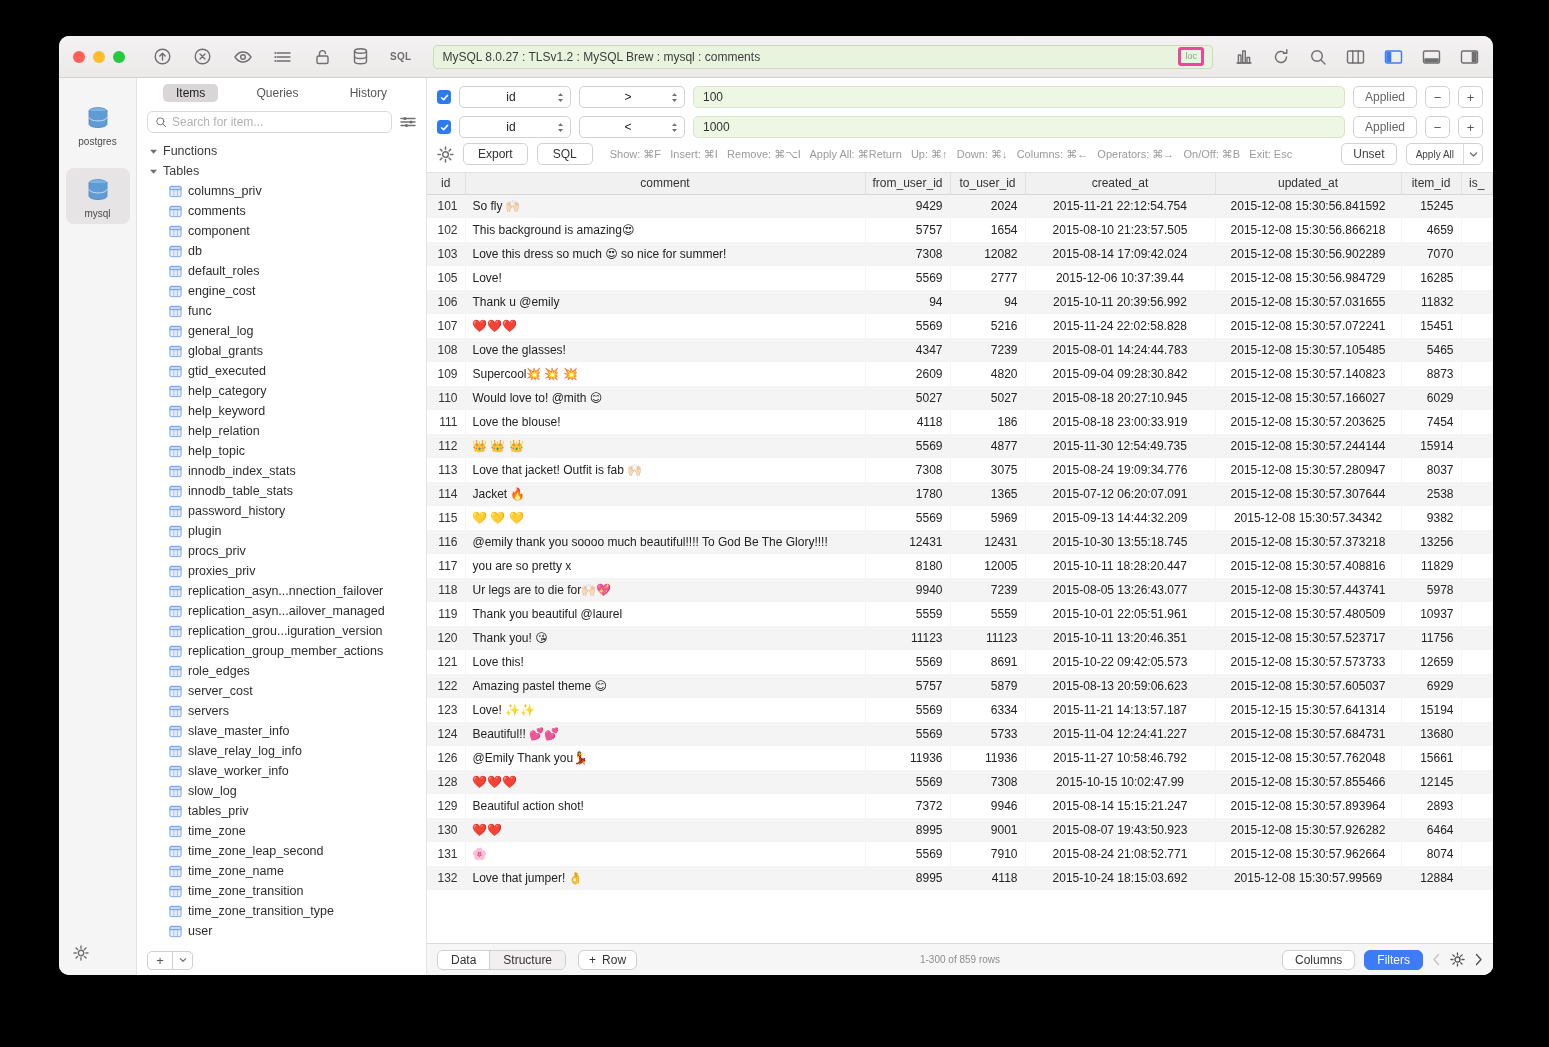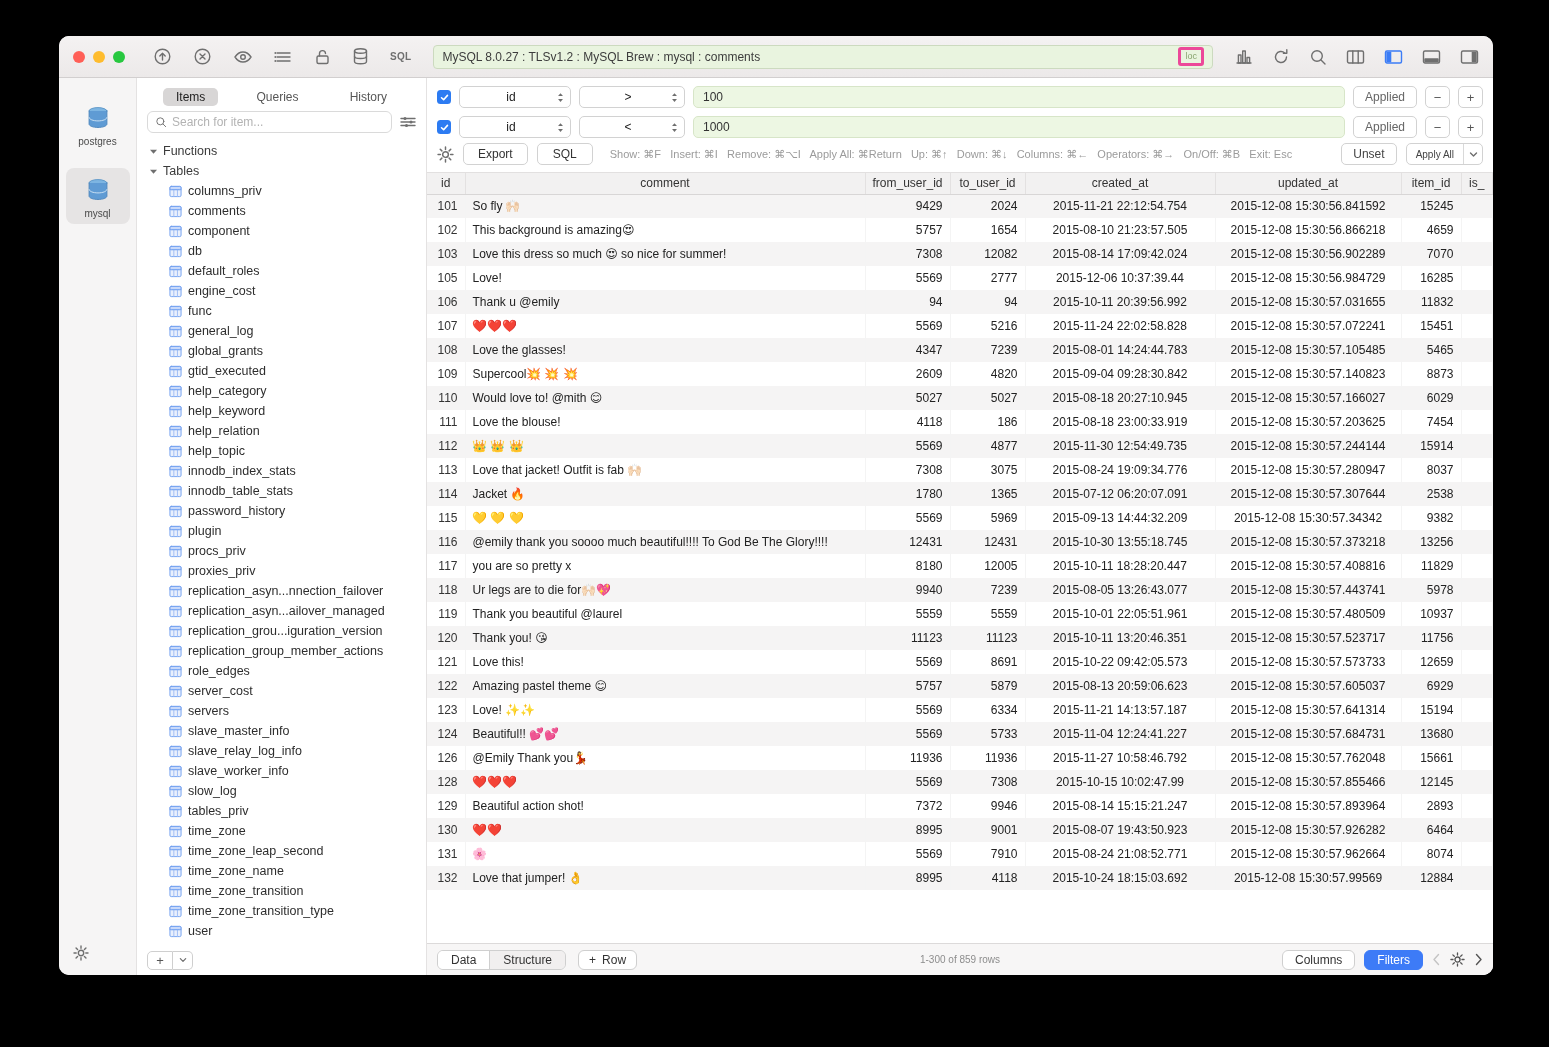--- a/index.html
+++ b/index.html
@@ -50,21 +50,21 @@
     display:flex; flex-direction:column; align-items:center; padding-top:18px;
   }
   .conn { width:64px; border-radius:8px; padding:7px 0 5px; display:flex; flex-direction:column; align-items:center; gap:3px; margin-bottom:16px; }
   .conn.selected { background:#e6e4e4; }
   .conn-label { font-size:10px; color:#4a4a4a; }
   .sidebar1-footer { margin-top:auto; width:100%; padding:0 0 10px 14px; }
   .sidebar2 {
     width:290px; flex:none; background:#fff; border-right:1px solid #e4e2e2;
     display:flex; flex-direction:column; min-height:0;
   }
-  .tabs { height:28px; flex:none; display:flex; align-items:flex-end; justify-content:space-between; padding:1px 26px 0; }
+  .tabs { height:28px; flex:none; display:flex; align-items:center; justify-content:space-between; padding:1px 26px 0; }
   .tab { font-size:12px; color:#565656; padding:2px 13px; border-radius:5px; }
   .tab.active { background:#d8d6d6; color:#1d1d1d; }
   .searchrow { height:30px; flex:none; display:flex; align-items:center; gap:8px; padding:2px 10px 0; }
   .searchbox { flex:1; height:22px; border:1px solid #dadada; border-radius:6px; background:#fff; display:flex; align-items:center; gap:5px; padding:0 7px; }
   .search-input { border:none; outline:none; flex:1; font-size:12px; color:#333; background:transparent; font-family:inherit; }
   .search-input::placeholder { color:#b3b3b3; }
   .tree { flex:1; min-height:0; overflow:hidden; padding-top:5px; }
   .tree-section { height:20px; display:flex; align-items:center; gap:5px; padding-left:12px; font-size:12.5px; color:#3a3a3a; }
   .chev { width:9px; height:9px; flex:none; }
   .tree-item { height:20px; display:flex; align-items:center; gap:6px; padding-left:32px; font-size:12.5px; color:#2d2d2d; white-space:nowrap; overflow:hidden; }
@@ -1125,21 +1125,21 @@
                 <td>6929</td>
                 <td></td>
               </tr>
 
               <tr>
                 <td>123</td>
                 <td>Love! ✨✨</td>
                 <td>5569</td>
                 <td>6334</td>
                 <td>2015-11-21 14:13:57.187</td>
-                <td>2015-12-08 15:30:57.641314</td>
+                <td>2015-12-15 15:30:57.641314</td>
                 <td>15194</td>
                 <td></td>
               </tr>
 
               <tr>
                 <td>124</td>
                 <td>Beautiful!! 💕💕</td>
                 <td>5569</td>
                 <td>5733</td>
                 <td>2015-11-04 12:24:41.227</td>

